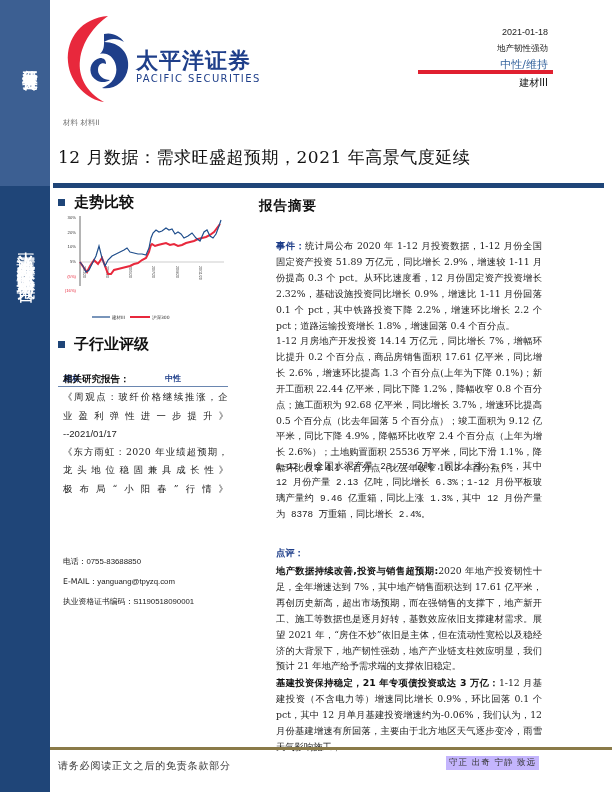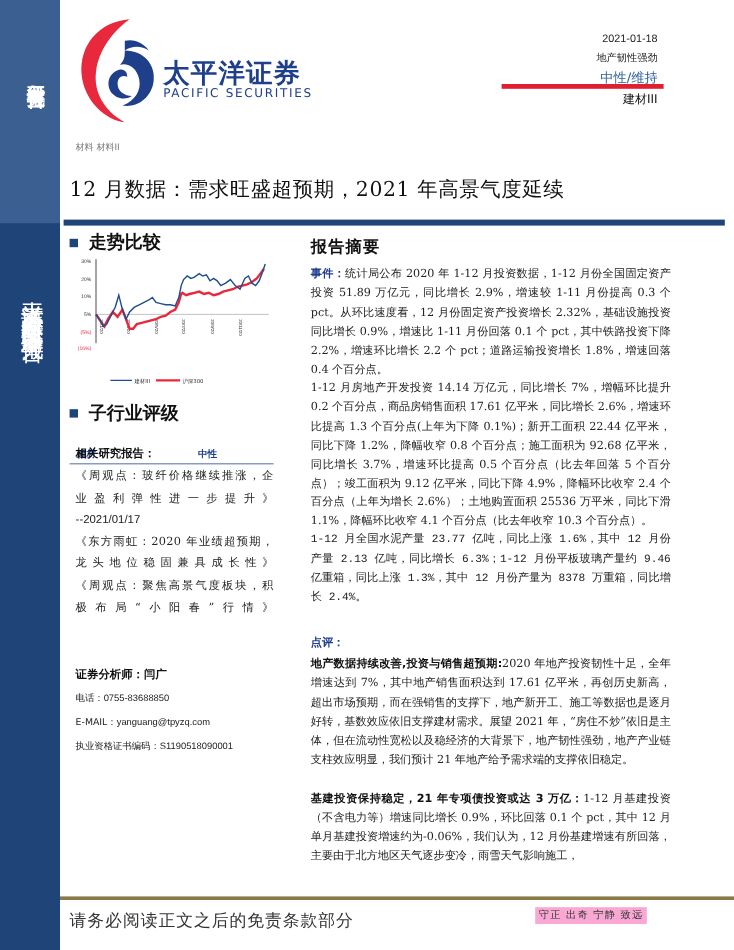--- a/index.html
+++ b/index.html
@@ -44,25 +44,25 @@
     .analyst { position: absolute; left: 63px; top: 556px; width: 170px; font-size: 7.8px; color: #222; }
     .analyst .aname { font-family: "DejaVu Sans", sans-serif; font-weight: bold; font-size: 9.5px; color: #111; margin-bottom: 7px; }
     .analyst .row { margin-bottom: 9px; font-family: "DejaVu Sans", sans-serif; }
     .analyst .row .v { font-family: "Liberation Sans", sans-serif; }
 
     .summary-title { position: absolute; left: 259px; top: 197px; font-family: "DejaVu Sans", sans-serif; font-weight: bold; font-size: 13.5px; color: #111; letter-spacing: 1px; }
 
     .body-text { position: absolute; left: 259px; width: 300px; font-size: 9.3px; line-height: 15.9px; color: #222; text-align: justify; }
     .body-text .lead { font-family: "DejaVu Sans", sans-serif; font-weight: bold; color: #1f3f8a; }
     .body-text .lead-black { font-family: "DejaVu Sans", sans-serif; font-weight: bold; color: #111; }
-    .body-text p { margin: 0; }
+    .body-text p { margin: 17px; }
 
     .footer-line { position: absolute; left: 50px; top: 747px; width: 562px; height: 3px; background: #8a7a48; }
-    .footer-left { position: absolute; left: 58px; top: 759px; font-size: 14px; color: #333; letter-spacing: 0.8px; text-align: center; }
-    .footer-right { position: absolute; left: 446px; top: 756px; background: #f9a8d4; padding: 1px 3px; font-size: 8.5px; color: #333; letter-spacing: 1px; }
+    .footer-left { position: absolute; left: 58px; top: 759px; font-size: 10px; color: #333; letter-spacing: 0.8px; text-align: center; }
+    .footer-right { position: absolute; left: 446px; top: 756px; background: #c4b5fd; padding: 1px 3px; font-size: 8.5px; color: #333; letter-spacing: 1px; }
 
     .xtick { font-family: "Liberation Sans", sans-serif; font-size: 3.6px; fill: #333; }
     .ytick { font-family: "Liberation Sans", sans-serif; font-size: 4.2px; }
   </style>
 </head>
 <body>
 
 <div class="sidebar">
   <div class="sidebar-top"></div>
   <div class="vtext top">行业研究报告</div>
@@ -137,26 +137,24 @@
   <span class="c2">中性</span>
 </div>
 
 <div class="related">
   <div class="rhead">相关研究报告：</div>
   <div class="rtitle">《周观点：玻纤价格继续推涨，企</div>
   <div class="rtitle-last">业盈利弹性进一步提升》</div>
   <div class="rdate">--2021/01/17</div>
   <div class="rtitle">《东方雨虹：2020 年业绩超预期，</div>
   <div class="rtitle-last">龙头地位稳固兼具成长性》</div>
-  <div class="rtitle">《周观点：聚焦高景气度板块，积</div>
   <div class="rtitle-last">极布局“小阳春”行情》</div>
 </div>
 
 <div class="analyst">
-  <div class="aname">证券分析师：闫广</div>
   <div class="row"><span>电话：</span><span class="v">0755-83688850</span></div>
   <div class="row"><span>E-MAIL：</span><span class="v">yanguang@tpyzq.com</span></div>
   <div class="row"><span>执业资格证书编码：</span><span class="v">S1190518090001</span></div>
 </div>
 
 <div class="summary-title">报告摘要</div>
 
 <div class="body-text" style="top:221px;">
   <p><span class="lead">事件：</span><span>统计局公布 2020 年 1-12 月投资数据，1-12 月份全国固定资产投资 51.89 万亿元，同比增长 2.9%，增速较 1-11 月份提高 0.3 个 pct。从环比速度看，12 月份固定资产投资增长 2.32%，基础设施投资同比增长 0.9%，增速比 1-11 月份回落 0.1 个 pct，其中铁路投资下降 2.2%，增速环比增长 2.2 个 pct；道路运输投资增长 1.8%，增速回落 0.4 个百分点。</span></p>
 </div>

